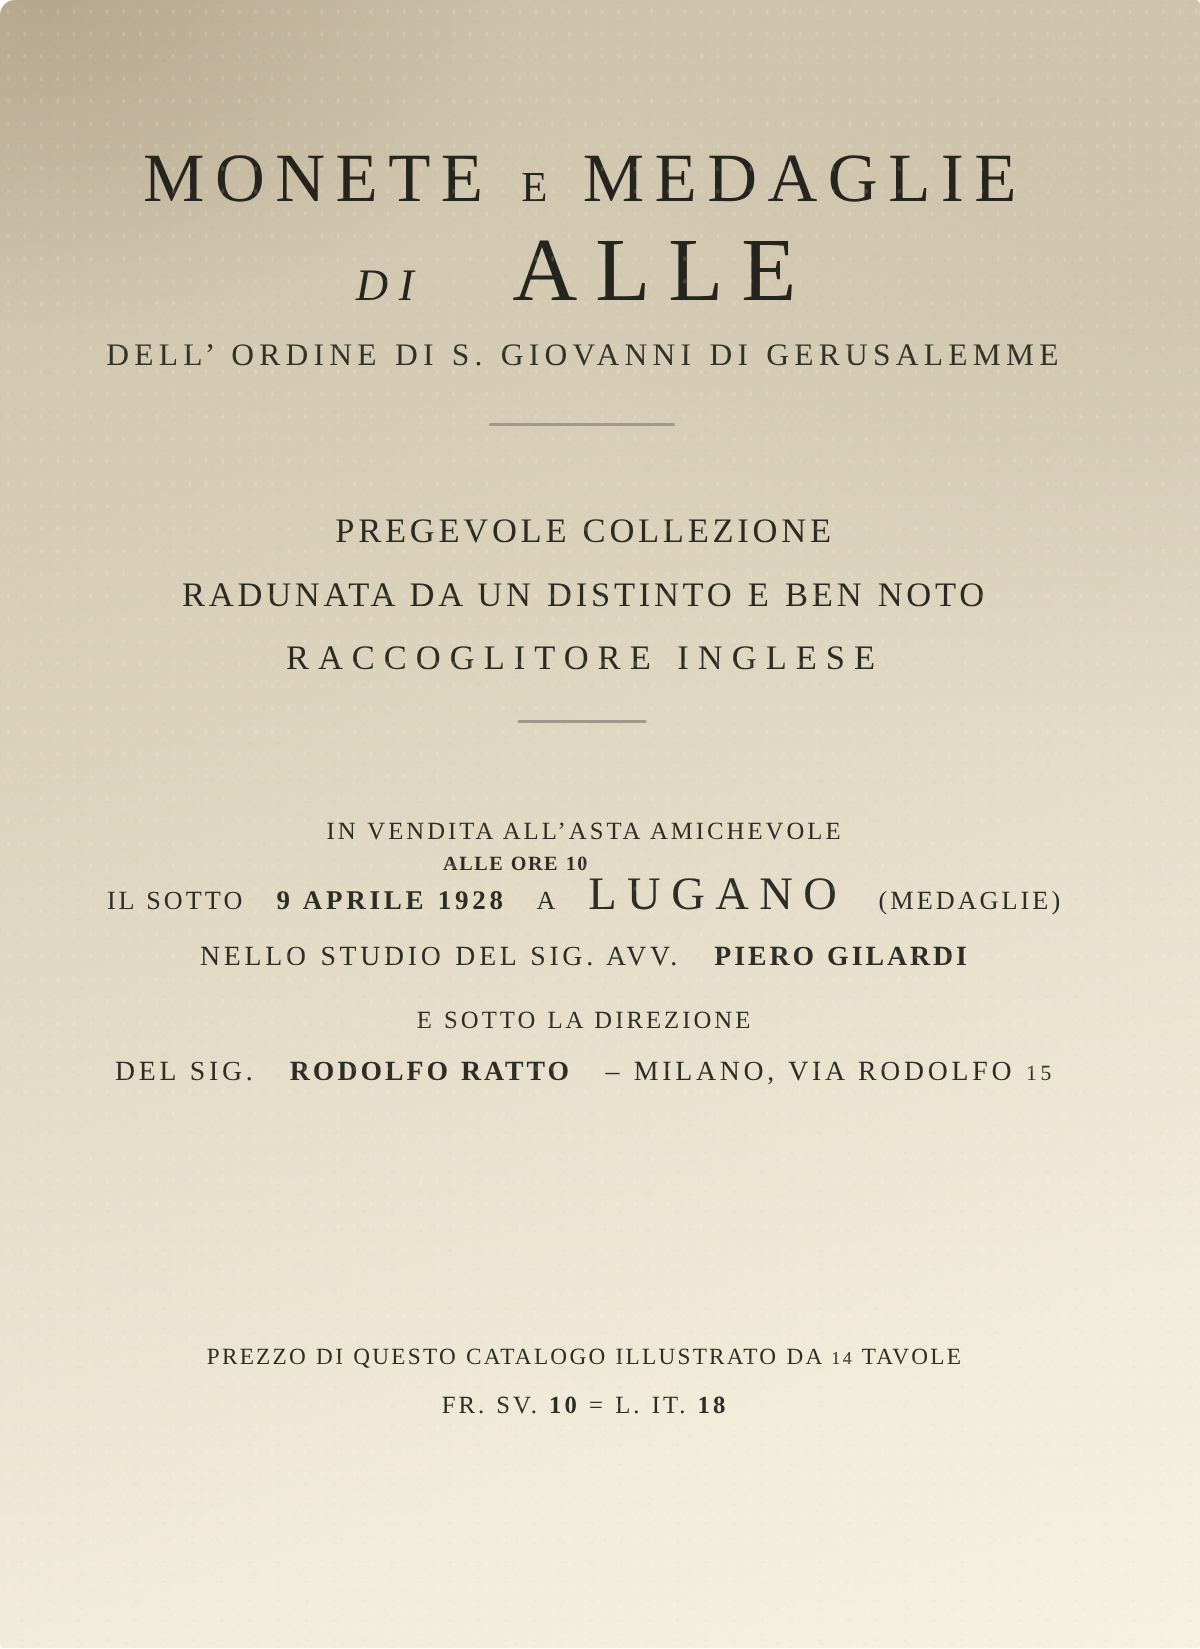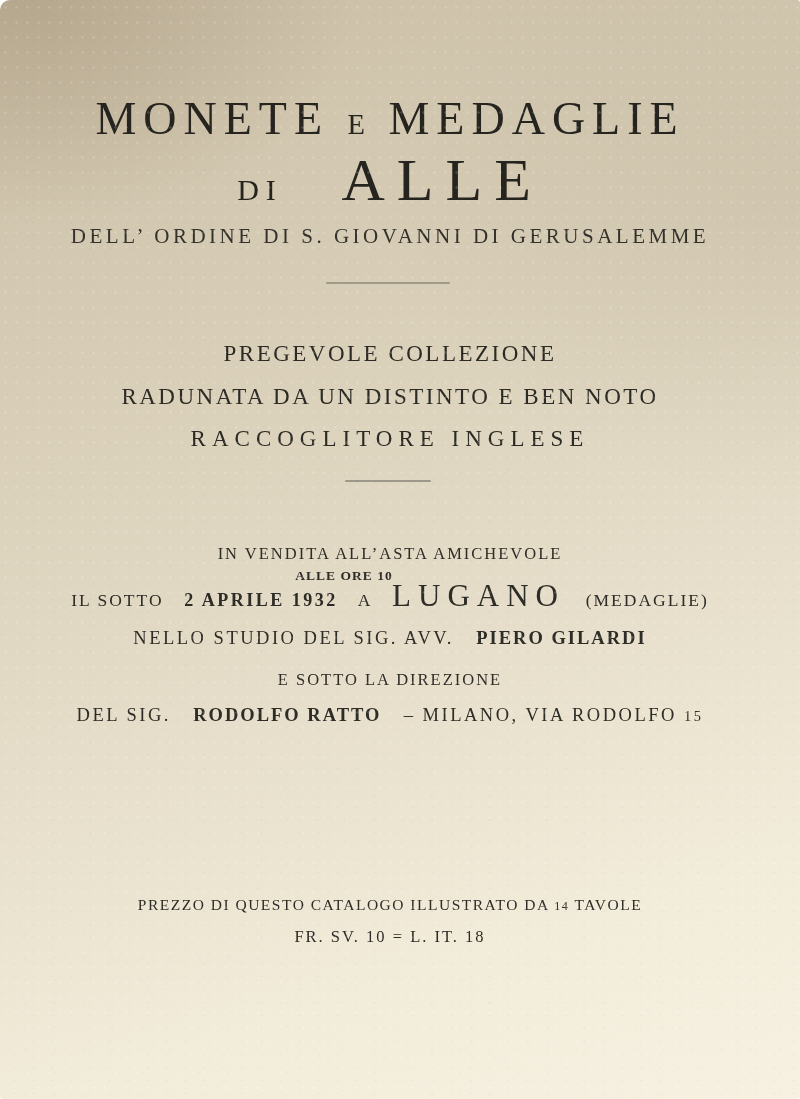--- a/index.html
+++ b/index.html
@@ -34,21 +34,21 @@
     left: -10px;
     width: 800px;
     text-align: center;
     white-space: nowrap;
     line-height: 1.15;
   }
   
   .title-1 { top: 93px;  font-size: 46px; letter-spacing: 7px;  color: #26241e; }
   .title-conj { font-size: 0.62em; letter-spacing: 5px; }
   .title-2 { top: 146px; font-size: 60px; letter-spacing: 12px; color: #26241e; }
-  .title-2-prefix { font-size: 0.5em; letter-spacing: 7px; }
+  .title-2-prefix { font-size: 0.5em; letter-spacing: 7px; font-style: italic; }
   .subtitle { top: 224px; font-size: 21px; letter-spacing: 3.5px; color: #33312a; }
   
   .rule {
     position: absolute;
     height: 2px;
     background: #8d887a;
     border-radius: 1px;
   }
   .rule-1 { top: 282px; left: 326px; width: 124px; height: 1.5px; opacity: .75; }
   .rule-2 { top: 480px; left: 345px; width: 86px;  height: 2px;   opacity: .8; }
@@ -64,21 +64,21 @@
   .sale-date .date-bold { font-weight: bold; font-size: 18px; letter-spacing: 2.5px; }
   .sale-date .city { font-size: 31px; letter-spacing: 7px; }
   .sale-venue { top: 628px; font-size: 18.5px; letter-spacing: 2.5px; }
   .bold-name  { font-weight: bold; letter-spacing: 2px; text-align: center; }
   .sale-direction { top: 671px; font-size: 16.5px; letter-spacing: 2px; }
   .sale-director  { top: 705px; font-size: 18.5px; letter-spacing: 2.5px; }
   .small-num { font-size: 0.78em; }
   
   .price-1 { top: 896px; font-size: 15.5px; letter-spacing: 1.5px; }
   .price-2 { top: 928px; font-size: 16.5px; letter-spacing: 2px; }
-  .amount  { font-weight: normal; }
+  .amount  { font-weight: bold; }
   .gap-s { display: inline-block; width: 8px; }
 </style>
 </head>
 <body>
 
 <div class="page">
 
   <div class="line title-1">
     <span>MONETE</span>
     <span class="title-conj">E</span>
@@ -101,21 +101,21 @@
 
   <div class="rule rule-2"></div>
 
   <div class="line sale-intro">IN VENDITA ALL’ASTA AMICHEVOLE</div>
 
   <div class="line sale-time">ALLE ORE 10</div>
 
   <div class="line sale-date">
     <span>IL SOTTO</span>
     <span class="gap-s"></span>
-    <span class="date-bold">2 APRILE 1932</span>
+    <span class="date-bold">9 APRILE 1928</span>
     <span class="gap-s"></span>
     <span>A</span>
     <span class="gap-s"></span>
     <span class="city">LUGANO</span>
     <span class="gap-s"></span>
     <span>(MEDAGLIE)</span>
   </div>
 
   <div class="line sale-venue">
     <span>NELLO STUDIO DEL SIG. AVV.</span>

